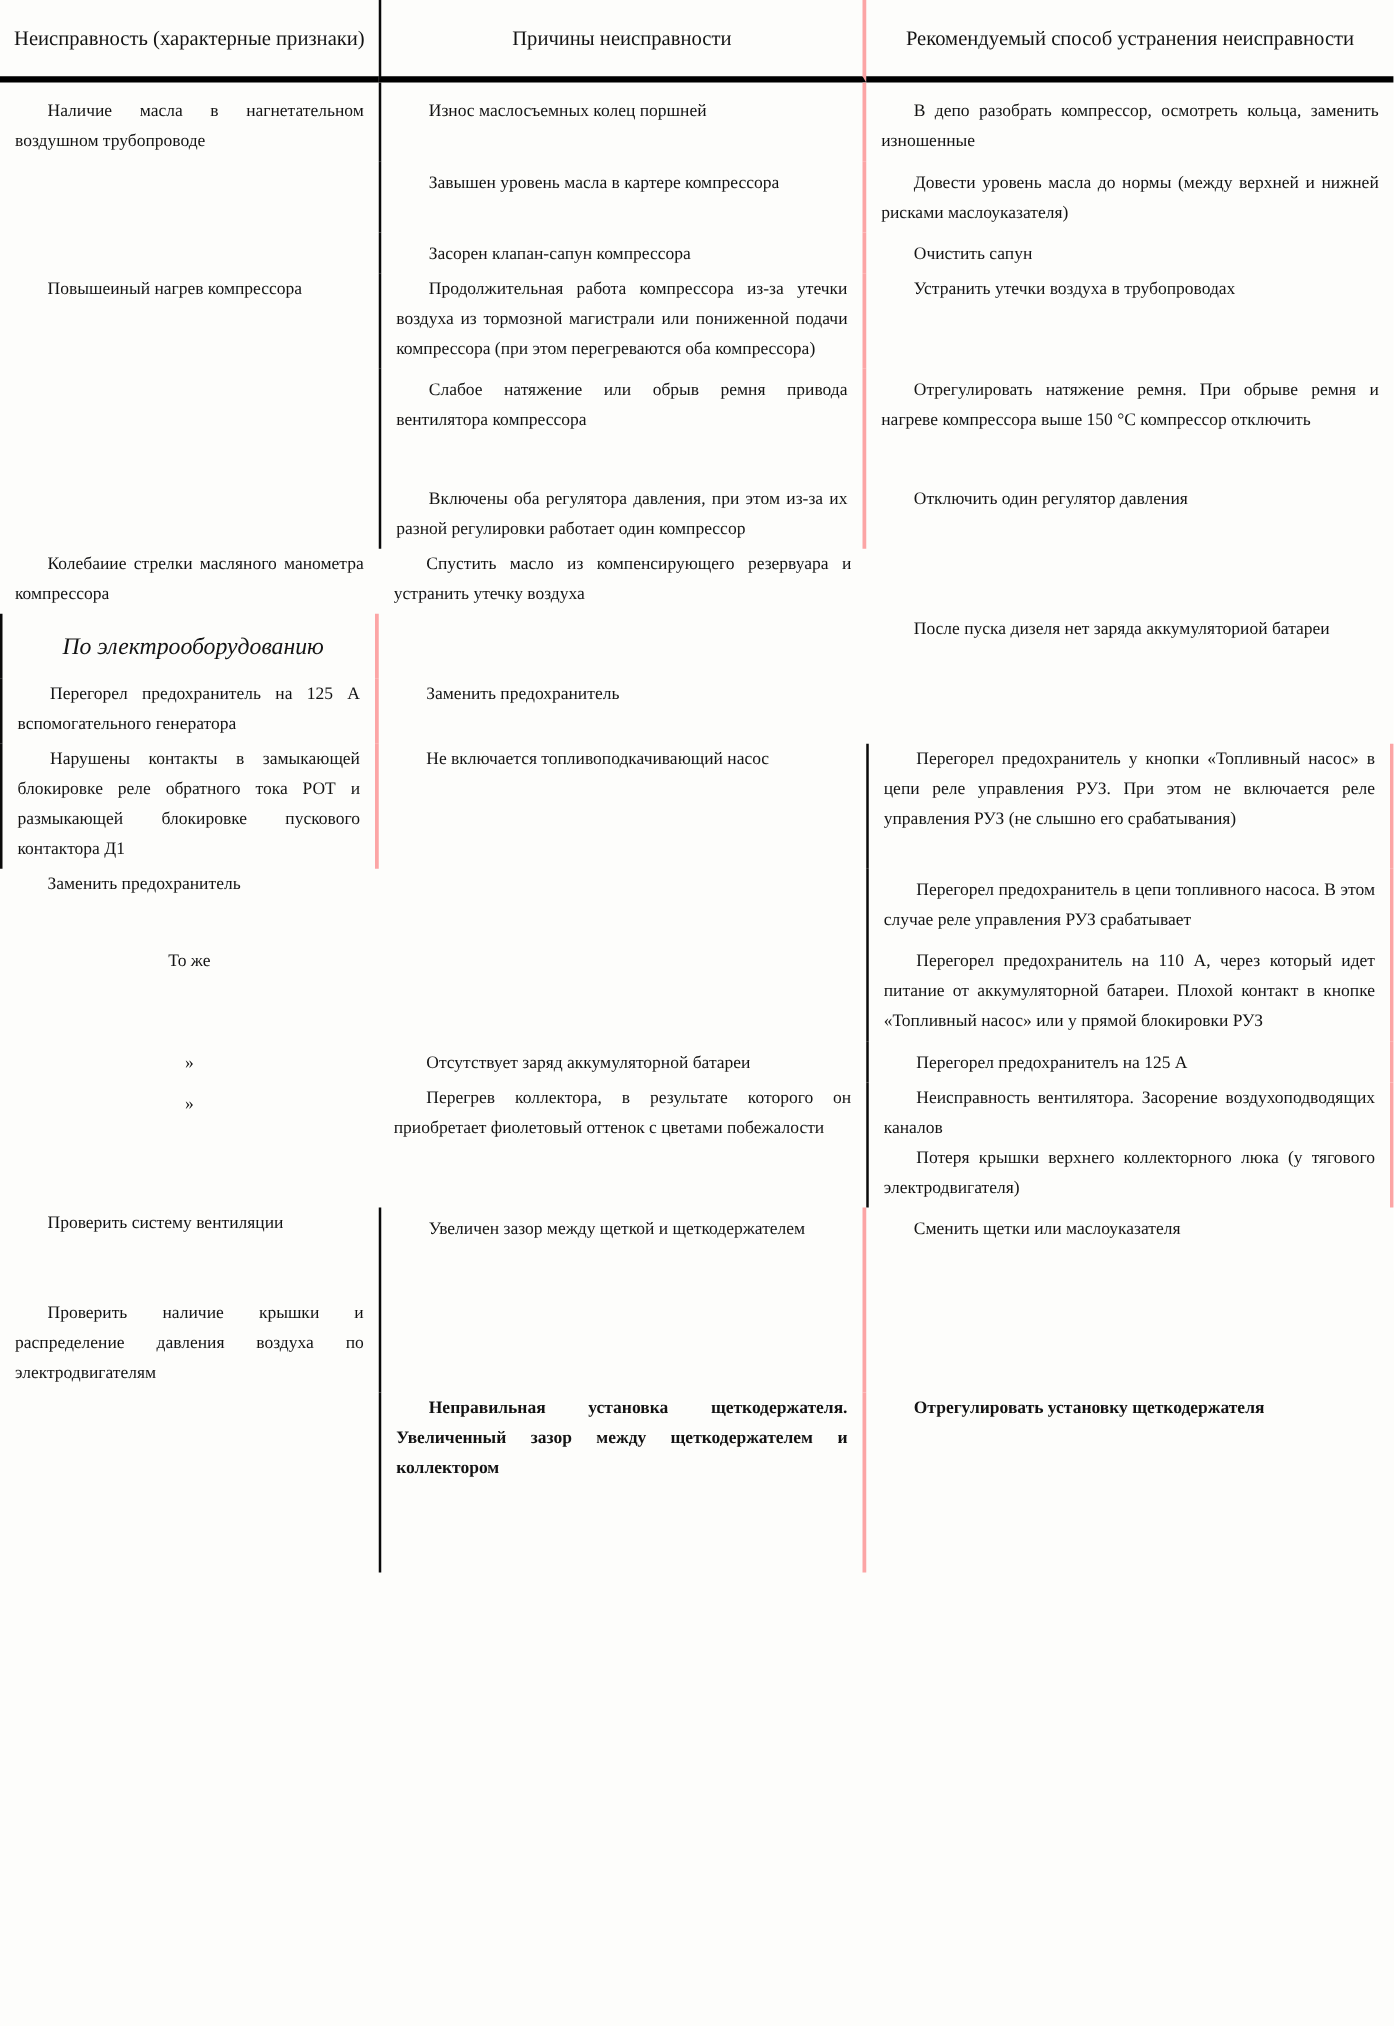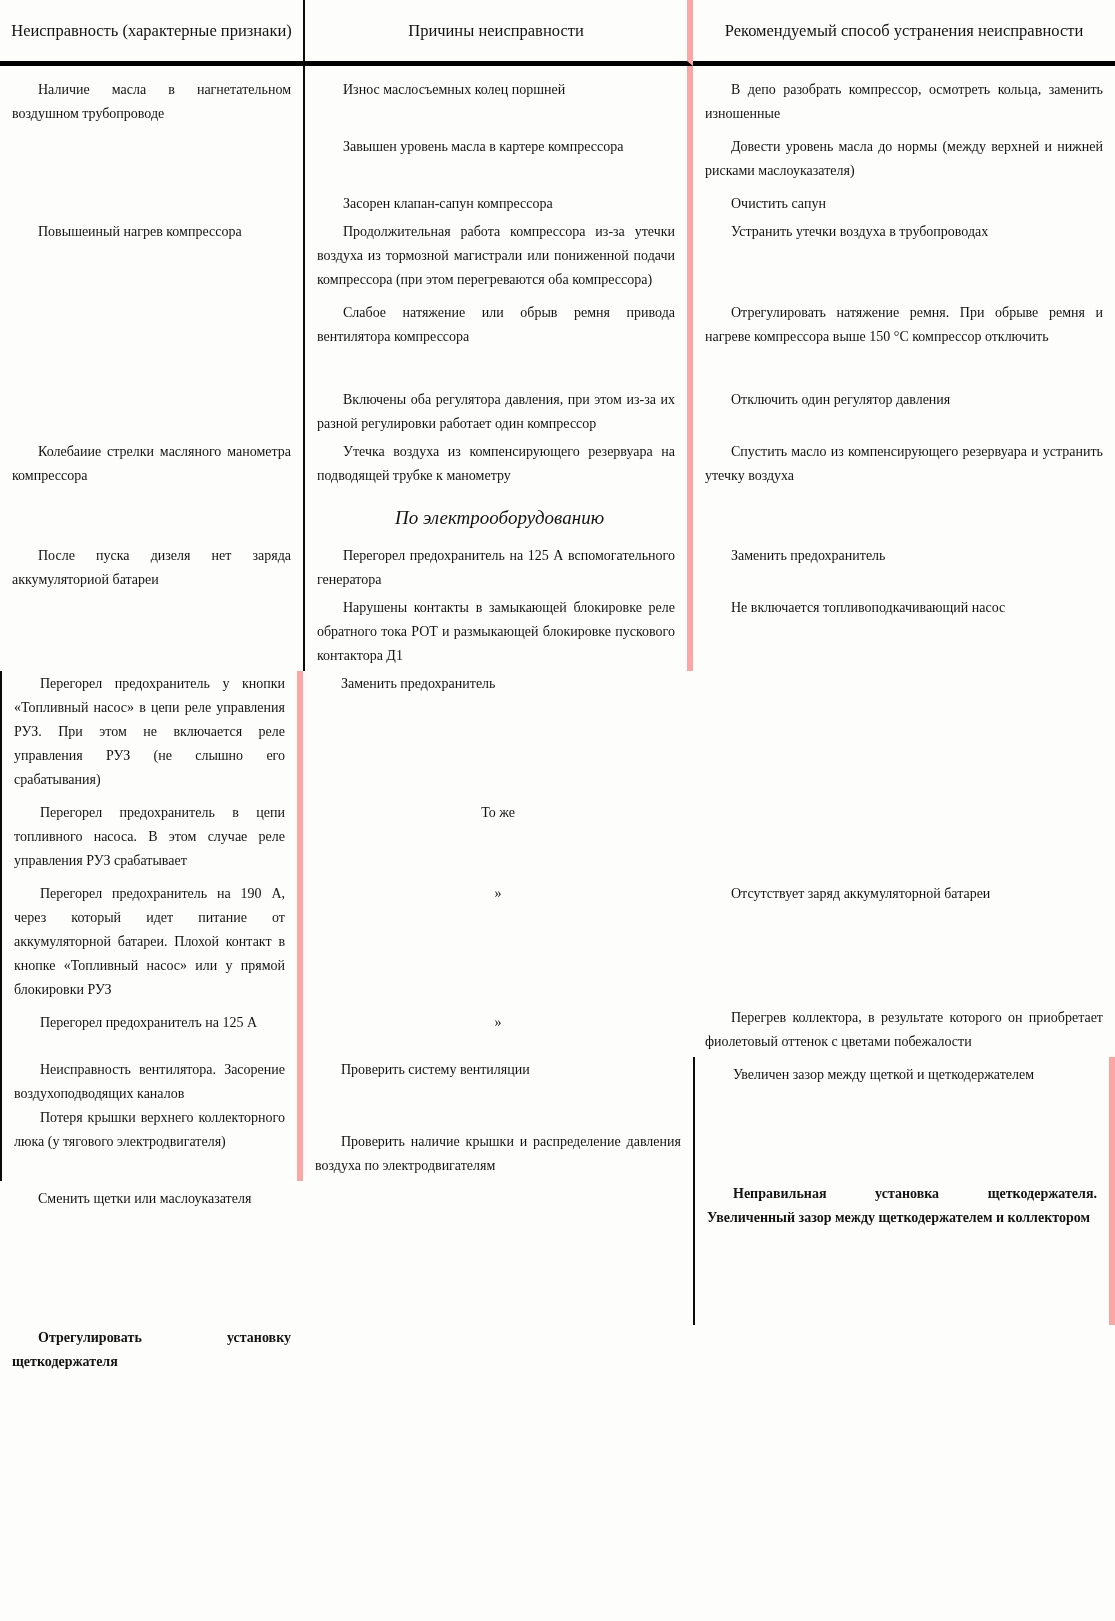--- a/index.html
+++ b/index.html
@@ -17,21 +17,21 @@
     grid-template-columns:303px 390px 422px;
     width:1115px;
   }
   .cell{
     padding:1px 12px 3px 12px;
     font-size:14px;line-height:24px;
     text-align:justify;
   }
   .mid{
     border-left:2px solid #0a0a0a;
-    border-right:6px solid #fca5a5;
+    border-right:3px solid #fca5a5;
   }
   .cell p{margin:0;text-indent:26px;text-align:justify;}
   .cell p + p{margin-top:0;}
   
   .hcell{
     border-bottom:5px solid #000;
     display:flex;align-items:center;justify-content:center;
     text-align:center;font-size:16.5px;line-height:22px;
     min-height:57px;padding:2px 10px;
   }
@@ -117,23 +117,20 @@
     <div class="cell mid pt-lg">
         <p>Включены оба регулятора давления, при этом из-за их разной регулировки работает один компрессор</p>
       </div>
     <div class="cell pt-lg">
         <p>Отключить один регулятор давления</p>
       </div>
 
     <div class="cell">
         <p>Колебаиие стрелки масляного манометра компрессора</p>
       </div>
-    <div class="cell mid">
-        <p>Утечка воздуха из компенсирующего резервуара на подводящей трубке к манометру</p>
-      </div>
     <div class="cell">
         <p>Спустить масло из компенсирующего резервуара и устранить утечку воздуха</p>
       </div>
 
     <div class="cell"></div>
     <div class="mid section-cell">
       <span>По электрооборудованию</span>
     </div>
     <div class="cell"></div>
 
@@ -165,21 +162,21 @@
     <div class="cell"></div>
     <div class="cell mid pt-sm">
         <p>Перегорел предохранитель в цепи топливного насоса. В этом случае реле управления РУЗ срабатывает</p>
       </div>
     <div class="cell ditto pt-sm">
         <p>То же</p>
       </div>
 
     <div class="cell"></div>
     <div class="cell mid pt-sm">
-        <p>Перегорел предохранитель на 190 А, через который идет питание от аккумуляторной батареи. Плохой контакт в кнопке «Топливный насос» или у прямой блокировки РУЗ</p>
+        <p>Перегорел предохранитель на 110 А, через который идет питание от аккумуляторной батареи. Плохой контакт в кнопке «Топливный насос» или у прямой блокировки РУЗ</p>
       </div>
     <div class="cell ditto pt-sm">
         <p>»</p>
       </div>
 
     <div class="cell pt-sm">
         <p>Отсутствует заряд аккумуляторной батареи</p>
       </div>
     <div class="cell mid pt-sm">
         <p>Перегорел предохранителъ на 125 А</p>

